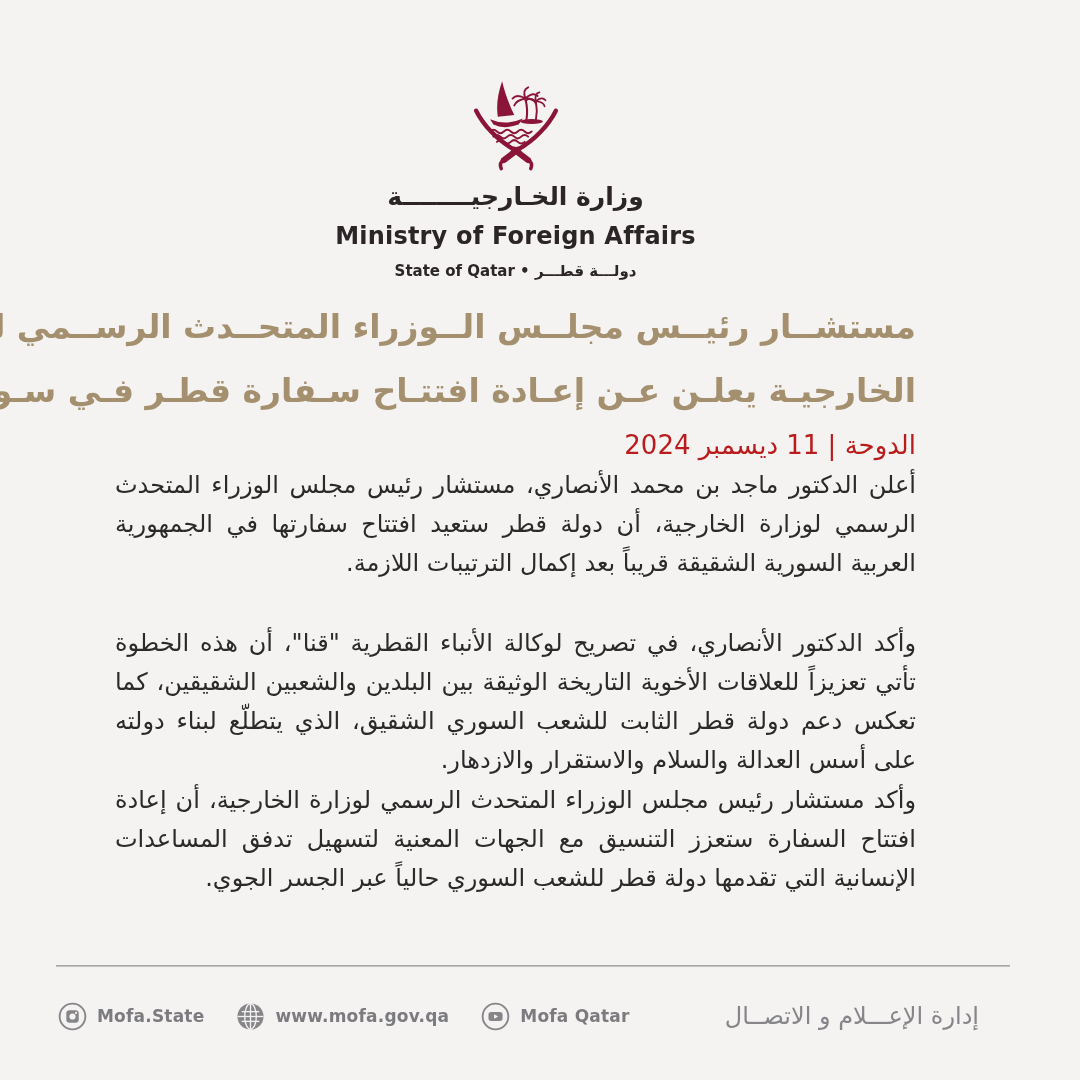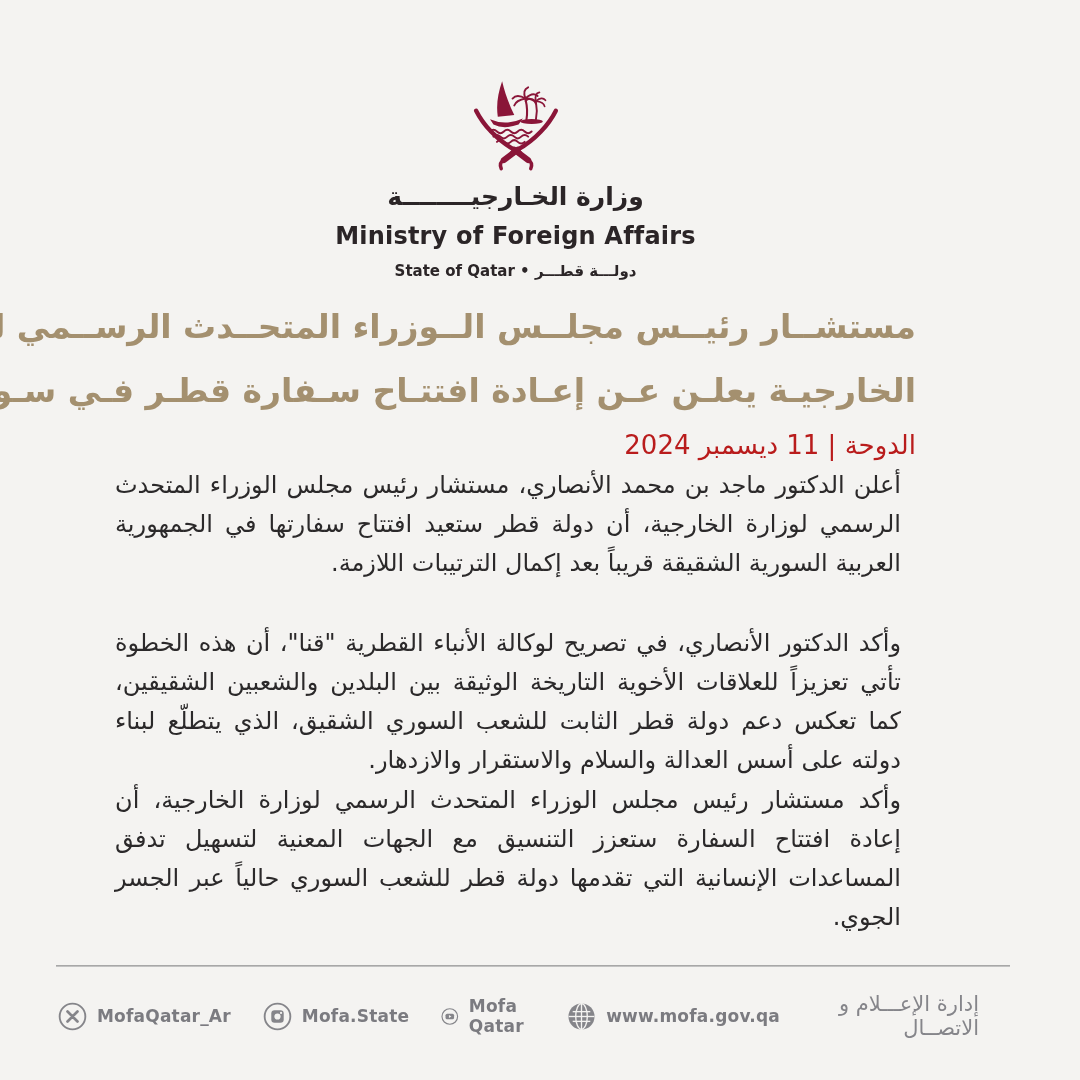--- a/index.html
+++ b/index.html
@@ -46,21 +46,21 @@
     white-space:nowrap;
   }
 
   
   .dateline{
     position:absolute;top:430px;left:115px;right:115px;
     direction:rtl;text-align:right;
     font-size:26px;color:#b91c1c;
   }
   .para{
-    position:absolute;left:115px;right:130px;
+    position:absolute;left:115px;right:115px;
     direction:rtl;text-align:justify;
     font-size:24px;line-height:39px;color:#2b292a;
   }
   .para-1{top:466px;}
   .para-2{top:624px;}
   .para-3{top:781px;}
 
   
   .separator{
     position:absolute;top:965px;left:56px;width:954px;height:2px;
@@ -71,21 +71,21 @@
     display:flex;align-items:center;justify-content:space-between;
   }
   .social-row{display:flex;align-items:center;gap:32px;}
   .social-item{display:flex;align-items:center;gap:10px;}
   .social-item svg{width:29px;height:29px;display:block;}
   .social-label{
     font-size:17px;font-weight:600;color:#7b7b80;letter-spacing:.2px;
   }
   .dept{
     direction:rtl;
-    font-size:21px;color:#85858a;text-align:right;
+    font-size:24px;color:#85858a;text-align:right;
   }
 </style>
 </head>
 <body>
 
 <div class="canvas">
 
   <div class="logo-block">
     <svg class="emblem" viewBox="0 0 120 120">
       <g stroke="#8a1538" fill="#8a1538">
@@ -146,59 +146,52 @@
 
   <div class="para para-1" lang="ar">أعلن الدكتور ماجد بن محمد الأنصاري، مستشار رئيس مجلس الوزراء المتحدث الرسمي لوزارة الخارجية، أن دولة قطر ستعيد افتتاح سفارتها في الجمهورية العربية السورية الشقيقة قريباً بعد إكمال الترتيبات اللازمة.</div>
   <div class="para para-2" lang="ar">وأكد الدكتور الأنصاري، في تصريح لوكالة الأنباء القطرية "قنا"، أن هذه الخطوة تأتي تعزيزاً للعلاقات الأخوية التاريخة الوثيقة بين البلدين والشعبين الشقيقين، كما تعكس دعم دولة قطر الثابت للشعب السوري الشقيق، الذي يتطلّع لبناء دولته على أسس العدالة والسلام والاستقرار والازدهار.</div>
   <div class="para para-3" lang="ar">وأكد مستشار رئيس مجلس الوزراء المتحدث الرسمي لوزارة الخارجية، أن إعادة افتتاح السفارة ستعزز التنسيق مع الجهات المعنية لتسهيل تدفق المساعدات الإنسانية التي تقدمها دولة قطر للشعب السوري حالياً عبر الجسر الجوي.</div>
 
   <div class="separator"></div>
 
   <div class="footer">
     <div class="social-row">
 
-      <div class="social-item">
-        <svg viewBox="0 0 28 28">
-          <circle cx="14" cy="14" r="12.4" fill="none" stroke="#85858a" stroke-width="1.8"></circle>
-          <path d="M9.2,9.2 L18.8,18.8 M18.8,9.2 L9.2,18.8" stroke="#85858a" stroke-width="2.6" stroke-linecap="round" fill="none"></path>
-        </svg>
-        <span class="social-label">MofaQatar_Ar</span>
-      </div>
 
       <div class="social-item">
         <svg viewBox="0 0 28 28">
           <circle cx="14" cy="14" r="12.4" fill="none" stroke="#85858a" stroke-width="1.8"></circle>
           <rect x="8" y="8" width="12" height="12" rx="3.2" fill="#85858a"></rect>
           <circle cx="14" cy="14" r="3" fill="#f4f3f1"></circle>
           <circle cx="17.4" cy="10.6" r="1.1" fill="#f4f3f1"></circle>
         </svg>
         <span class="social-label">Mofa.State</span>
-      </div>
-
-      <div class="social-item">
-        <svg viewBox="0 0 28 28">
-          <circle cx="14" cy="14" r="12.4" fill="none" stroke="#85858a" stroke-width="1.8"></circle>
-          <rect x="7.2" y="9.6" width="13.6" height="8.8" rx="2.6" fill="#85858a"></rect>
-          <polygon points="12.6,11.8 12.6,16.2 16.6,14" fill="#f4f3f1"></polygon>
-        </svg>
-        <span class="social-label">Mofa Qatar</span>
       </div>
 
       <div class="social-item">
         <svg viewBox="0 0 28 28">
           <circle cx="14" cy="14" r="12.6" fill="#85858a"></circle>
           <g stroke="#f4f3f1" stroke-width="1.3" fill="none">
             <path d="M5.5,9.3 H22.5"></path>
             <path d="M1.6,14 H26.4"></path>
             <path d="M5.5,18.7 H22.5"></path>
             <ellipse cx="14" cy="14" rx="5.6" ry="12.4"></ellipse>
             <path d="M14,1.6 V26.4"></path>
           </g>
         </svg>
         <span class="social-label">www.mofa.gov.qa</span>
       </div>
 
+      <div class="social-item">
+        <svg viewBox="0 0 28 28">
+          <circle cx="14" cy="14" r="12.4" fill="none" stroke="#85858a" stroke-width="1.8"></circle>
+          <rect x="7.2" y="9.6" width="13.6" height="8.8" rx="2.6" fill="#85858a"></rect>
+          <polygon points="12.6,11.8 12.6,16.2 16.6,14" fill="#f4f3f1"></polygon>
+        </svg>
+        <span class="social-label">Mofa Qatar</span>
+      </div>
+
     </div>
 
     <div class="dept" lang="ar">إدارة الإعـــلام و الاتصــال</div>
   </div>
 
 </div>
 
 </body></html>

